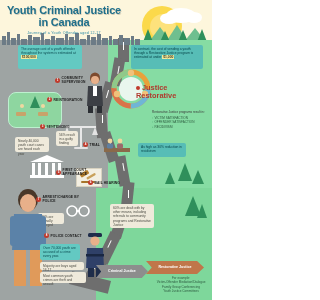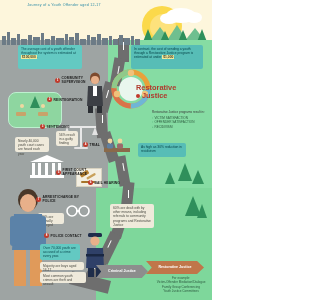--- a/index.html
+++ b/index.html
@@ -129,20 +129,24 @@
     <div class="bld" style="left:102px;width:6px;height:7px;"></div>
     <div class="bld" style="left:109px;width:3px;height:9px;"></div>
     <div class="bld" style="left:113px;width:5px;height:6px;"></div>
     <div class="bld" style="left:119px;width:4px;height:10px;"></div>
     <div class="bld" style="left:124px;width:6px;height:7px;"></div>
     <div class="bld" style="left:131px;width:3px;height:9px;"></div>
     <div class="bld" style="left:135px;width:5px;height:6px;"></div>
   </div>
 
   <div class="titlewrap">
+    <div class="ttl">
+      <div>Youth Criminal Justice</div>
+      <div>in Canada</div>
+    </div>
     <div class="sub">Journey of a Youth Offender aged 12-17</div>
   </div>
 
   <div class="ground-l"></div>
   <div class="grass-r"></div>
   <div class="grass-r2"></div>
 
   <div class="road" style="left:118px;top:38px;width:11px;height:24px;"></div>
   <div class="road" style="left:112px;top:58px;width:11px;height:28px;transform:rotate(10deg);"></div>
   <div class="road" style="left:101px;top:82px;width:11px;height:30px;transform:rotate(16deg);"></div>
@@ -179,24 +183,24 @@
     <circle cx="23" cy="23" r="17" fill="none" stroke="#6fb6d6" stroke-width="5" stroke-dasharray="27 80" stroke-dashoffset="0"></circle>
     <circle cx="23" cy="23" r="17" fill="none" stroke="#d9734a" stroke-width="5" stroke-dasharray="27 80" stroke-dashoffset="-27"></circle>
     <circle cx="23" cy="23" r="17" fill="none" stroke="#8fc98a" stroke-width="5" stroke-dasharray="27 80" stroke-dashoffset="-54"></circle>
     <circle cx="23" cy="23" r="12" fill="#e9f6ee"></circle>
     <circle cx="23" cy="7" r="3.2" fill="#f0c27b"></circle>
     <circle cx="37" cy="28" r="3.2" fill="#f0c27b"></circle>
     <circle cx="9" cy="28" r="3.2" fill="#f0c27b"></circle>
   </svg>
 
   <div class="rjtitle">
-    <div>Restorative</div>
     <div>
       <span class="rjdot"></span><span>Justice</span>
     </div>
+    <div>Restorative</div>
   </div>
 
   <div class="rjlist">
     <div class="hdr">Restorative Justice programs result in:</div>
     <div>
       <span class="arrU">↑</span>
       <span>VICTIM SATISFACTION</span>
     </div>
     <div>
       <span class="arrU">↑</span>

